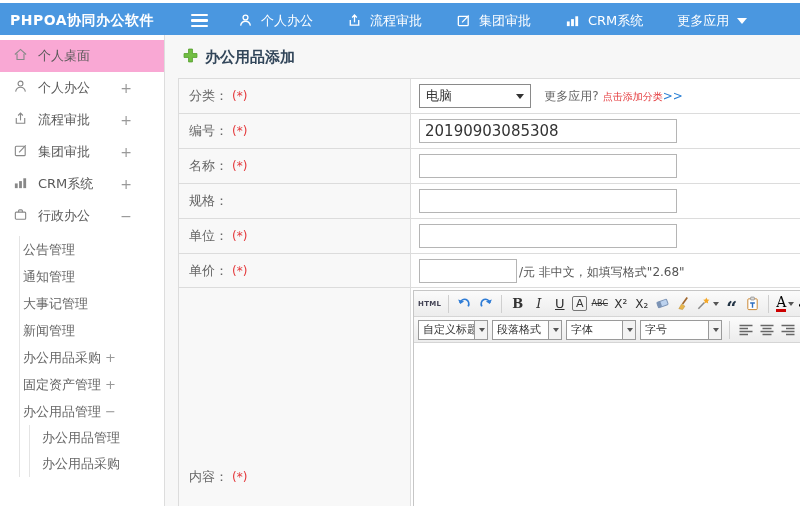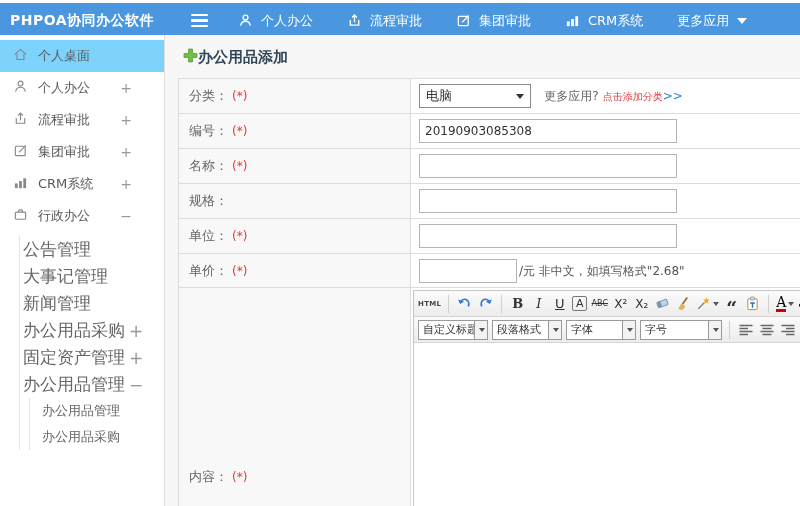--- a/index.html
+++ b/index.html
@@ -16,43 +16,43 @@
   .topnav-item { display:flex; align-items:center; gap:8px; font-size:13px; cursor:pointer; color:#fff; }
   .topnav-item svg { display:block; }
   .caret { width:0; height:0; border-left:5px solid transparent; border-right:5px solid transparent;
            border-top:6px solid #fff; display:inline-block; }
 
   
   .sidebar { position:absolute; left:0; top:35px; width:165px; bottom:0; background:#fff;
              border-right:1px solid #ddd; padding-top:5px; color:#555; }
   .side-item { height:32px; display:flex; align-items:center; gap:10px; padding-left:13px;
                font-size:13px; cursor:pointer; color:#595959; }
-  .side-item.active { background:#7dd3fc; }
+  .side-item.active { background:#f9a8d4; }
   .side-item svg { color:#888; flex:0 0 auto; }
   .side-expand { margin-left:auto; margin-right:32px; color:#999; font-size:14px; }
   .submenu { margin-left:19px; border-left:1px solid #e4e4e4; margin-top:4px; }
   .submenu-item { height:27px; display:flex; align-items:center; padding-left:3px;
-                  font-size:17px; color:#666; cursor:pointer; }
+                  font-size:13px; color:#666; cursor:pointer; }
   .sub-expand { margin-left:4px; color:#999; }
   .subsub { margin-left:9px; border-left:1px solid #e4e4e4; }
   .subsub-item { height:26px; display:flex; align-items:center; padding-left:12px;
                  font-size:13px; color:#666; cursor:pointer; }
 
   
   .main { position:absolute; left:165px; top:35px; right:0; bottom:0; background:#f7f7f7; overflow:hidden; }
-  .page-title { display:flex; align-items:center; margin:13px 0 11px 18px; }
+  .page-title { display:flex; align-items:center; gap:7px; margin:13px 0 11px 18px; }
   .page-title h1 { font-size:15px; font-weight:bold; color:#32465a; }
 
   table.form { margin-left:13px; width:832px; table-layout:fixed; border-collapse:collapse; }
   table.form td { border:1px solid #dcdcdc; font-size:13px; }
   td.lbl { width:232px; background:#f8f8f8; color:#666; padding-left:10px; height:29px; }
   td.val { background:#fff; padding-left:8px; }
   .req { color:#e4393c; margin-left:4px; font-size:12px; }
   input.txt { height:24px; width:258px; border:1px solid #b5b5b5; padding:2px 5px;
-              font-size:12px; color:#333; font-family:inherit; background:#fff; }
+              font-size:15px; color:#333; font-family:inherit; background:#fff; }
   input.txt.small { width:98px; }
   .fake-select { display:inline-flex; align-items:center; width:112px; height:24px;
                  border:1px solid #8a8a8a; background:#fff; font-size:13px; color:#333;
                  padding-left:6px; cursor:pointer; vertical-align:middle; }
   .fake-select .sel-caret { margin-left:auto; margin-right:6px; width:0; height:0;
                  border-left:4px solid transparent; border-right:4px solid transparent;
                  border-top:5px solid #333; }
   .hint { font-size:12px; color:#666; margin-left:9px; }
   .link-red { font-size:10px; color:#e4393c; cursor:pointer; }
   .link-blue { font-size:12px; color:#2a7fd4; cursor:pointer; }
@@ -200,20 +200,23 @@
       </svg></span>
     <span>行政办公</span>
     <span class="side-expand">−</span>
   </div>
 
   <div class="submenu">
     <div class="submenu-item">
       <span>公告管理</span>
     </div>
     <div class="submenu-item">
+      <span>通知管理</span>
+    </div>
+    <div class="submenu-item">
       <span>大事记管理</span>
     </div>
     <div class="submenu-item">
       <span>新闻管理</span>
     </div>
     <div class="submenu-item">
       <span>办公用品采购</span>
       <span class="sub-expand">+</span>
     </div>
     <div class="submenu-item">

